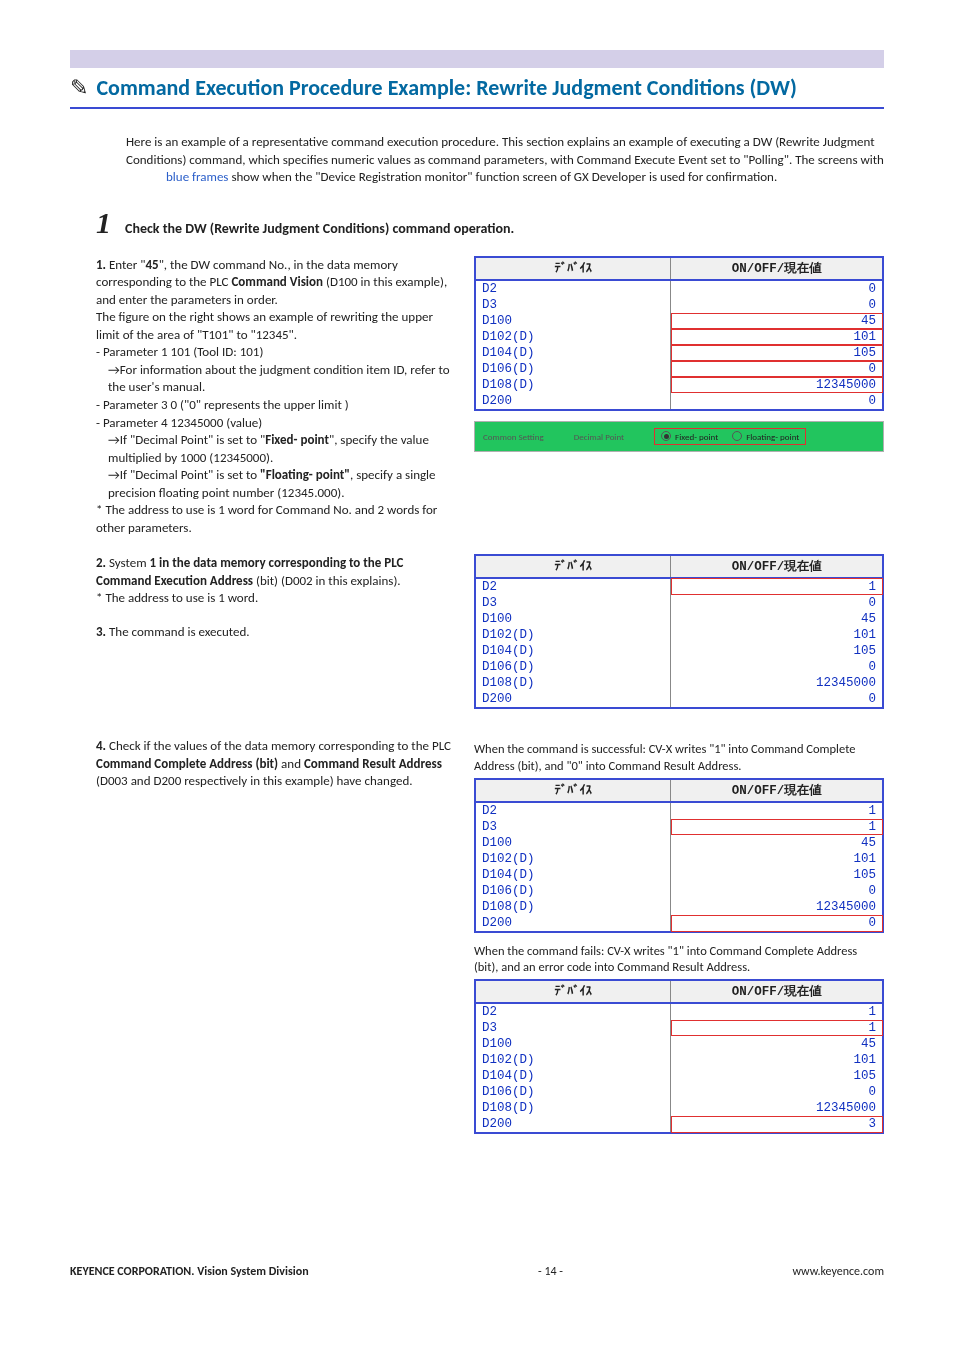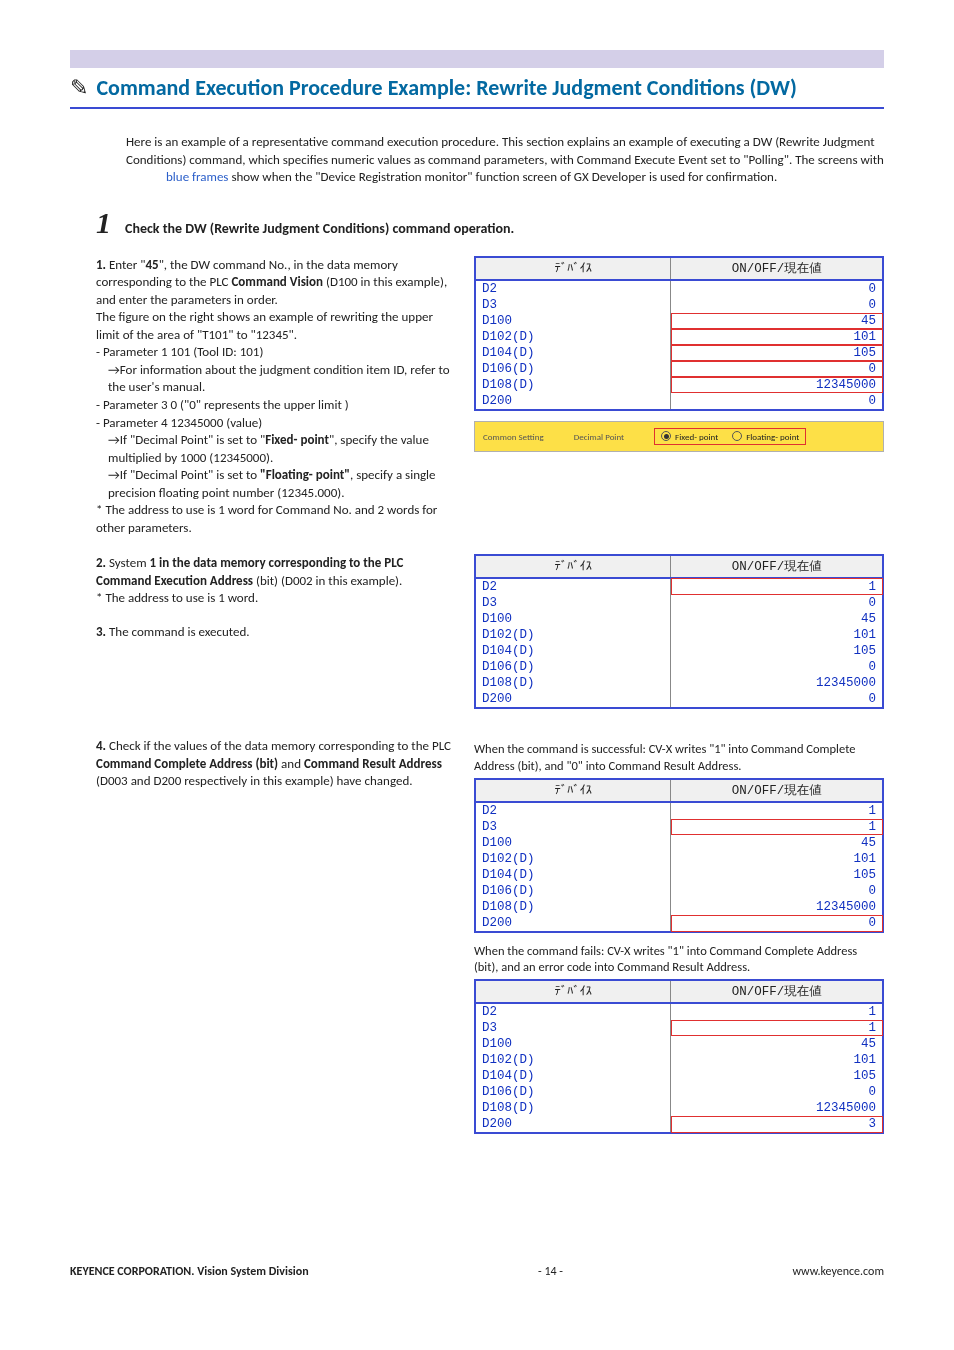--- a/index.html
+++ b/index.html
@@ -85,21 +85,21 @@
     background: #fff;
     font-family: "Courier New", monospace;
     font-size: 12.5px;
     width: 100%;
     border-collapse: collapse;
     margin-bottom: 10px;
   }
   .mono-table th {
     background: #f0f0f0;
     border-bottom: 2px solid #3a4bd3;
-    font-weight: normal;
+    font-weight: bold;
     padding: 2px 6px;
     text-align: center;
   }
   .mono-table th:first-child {
     border-right: 1px solid #888;
     width: 48%;
   }
   .mono-table td {
     padding: 1px 6px;
     color: #1030c0;
@@ -112,21 +112,21 @@
   .mono-table td:first-child { text-align: left; }
   .hl-red { outline: 1.5px solid #e03030; outline-offset: -1px; }
   .setting-box {
     border: 1px solid #b0b0b0;
     font-size: 9px;
     padding: 6px 8px;
     display: flex;
     align-items: center;
     gap: 30px;
     margin-top: 6px;
-    background: #fde047;
+    background: #22c55e;
   }
   .setting-box .lbl { color: #555; }
   .setting-box .opts {
     display: flex;
     align-items: center;
     gap: 14px;
     border: 1.5px solid #e03030;
     padding: 2px 6px;
   }
   .setting-box .opt { display: inline-flex; align-items: center; gap: 4px; }
@@ -244,21 +244,21 @@
                 <span>Floating- point</span>
               </span>
           </span>
         </div>
       </div>
     </div>
 
     <div class="two-col">
       <div class="left-col">
         <div class="substep">
-          <span class="b">2.</span><span> System </span><span class="b">1 in the data memory corresponding to the PLC Command Execution Address</span><span> (bit) (D002 in this example).</span>
+          <span class="b">2.</span><span> System </span><span class="b">1 in the data memory corresponding to the PLC Command Execution Address</span><span> (bit) (D002 in this explains).</span>
           <div>* The address to use is 1 word.</div>
         </div>
         <div class="substep" style="margin-top:16px">
           <span class="b">3.</span><span> The command is executed.</span>
         </div>
       </div>
       <div class="right-col">
         <table class="mono-table">
           <tbody>
               <tr>

